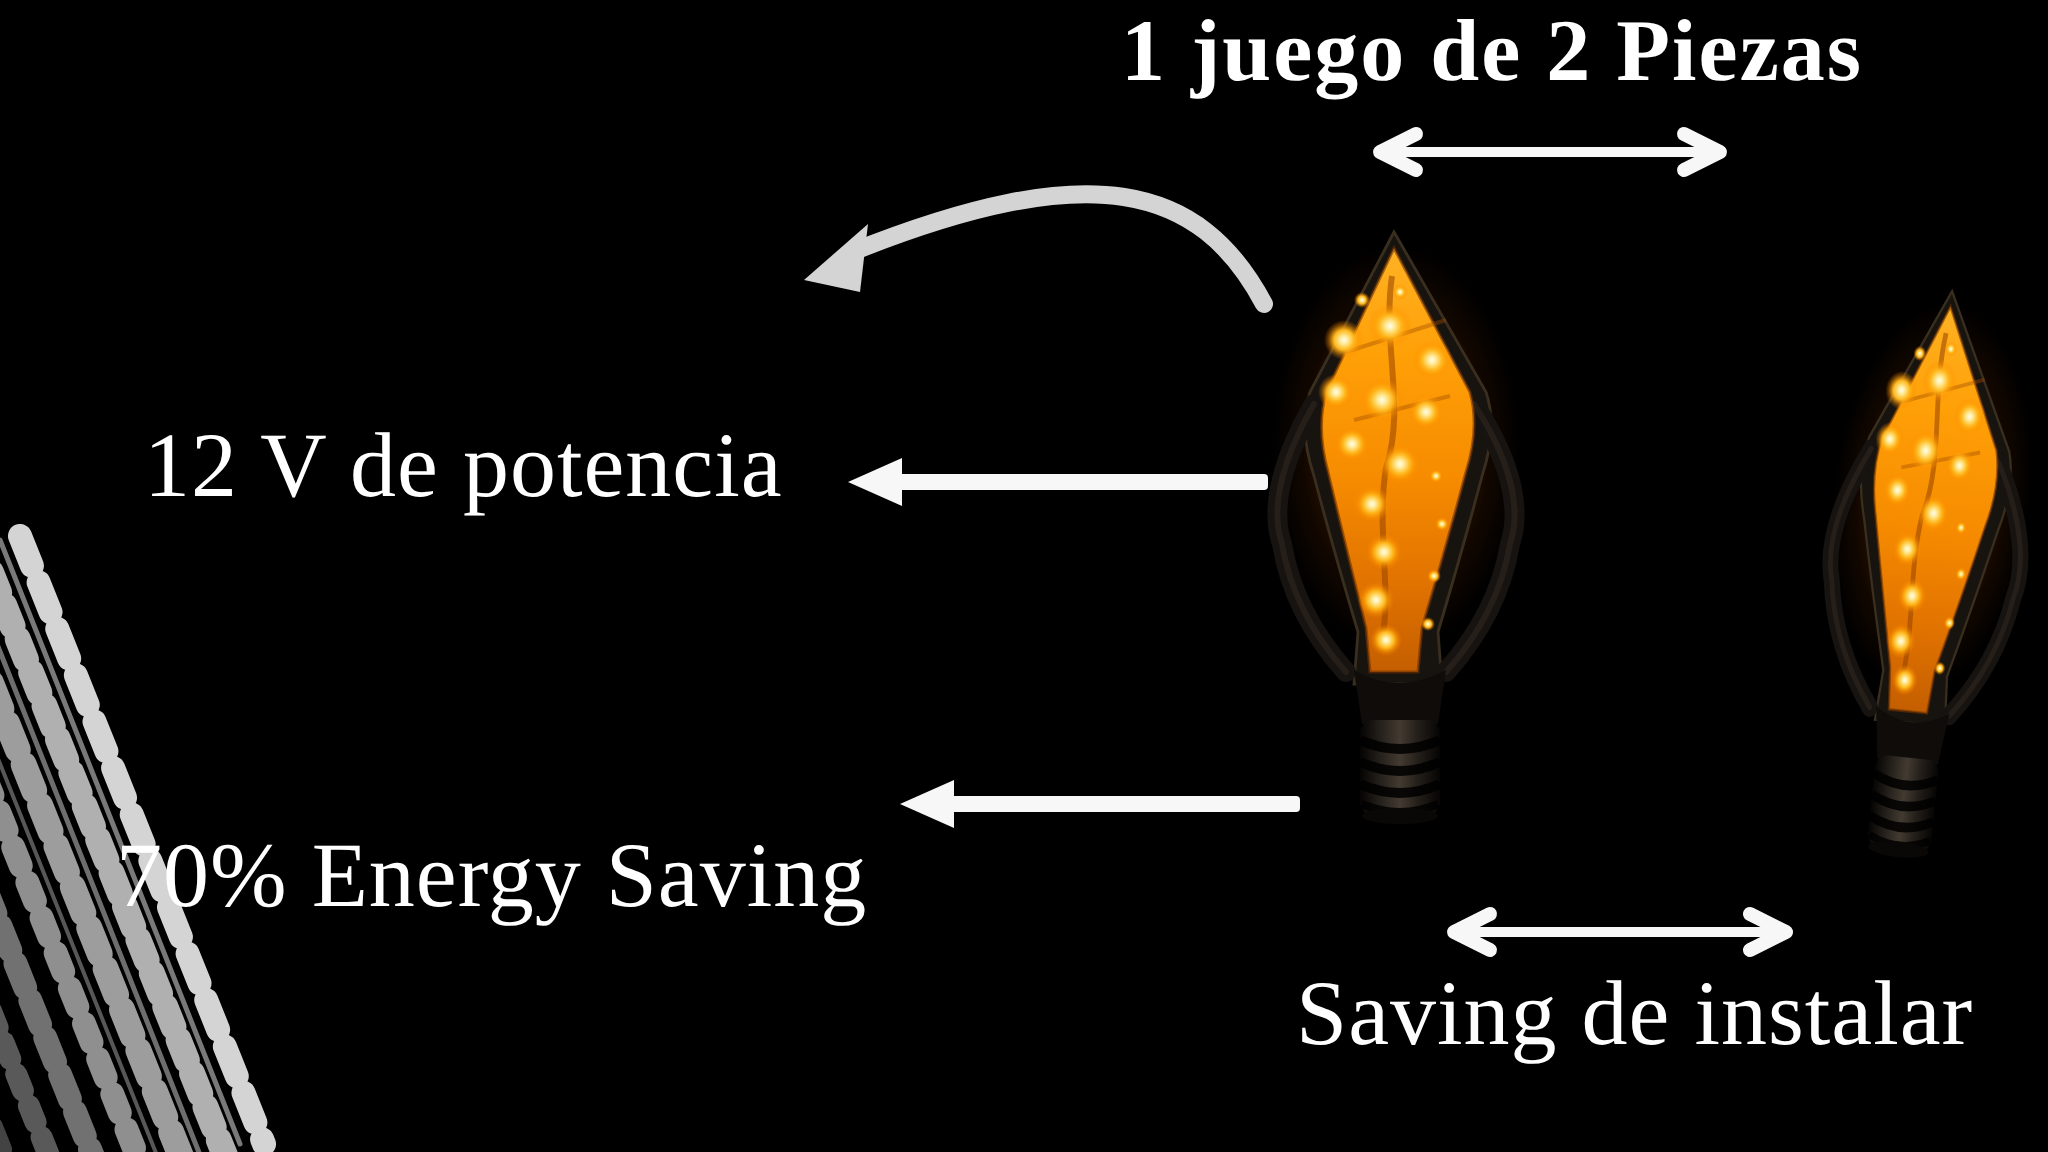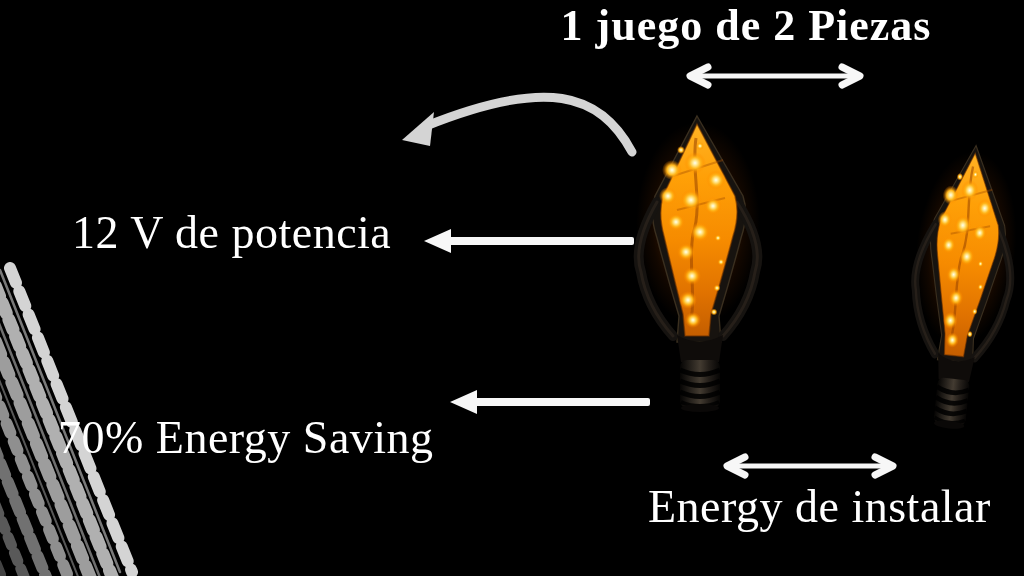--- a/index.html
+++ b/index.html
@@ -146,15 +146,15 @@
   </svg>
 
   <svg class="abs" style="left:721px; top:452px;" width="178" height="28" viewBox="0 0 178 28">
     <g stroke="#f7f7f7" stroke-width="7" stroke-linecap="round" stroke-linejoin="round" fill="none">
       <path d="M24,5 L6,14 L24,23"></path>
       <path d="M154,5 L172,14 L154,23"></path>
       <line x1="8" y1="14" x2="170" y2="14" stroke-width="5"></line>
     </g>
   </svg>
 
-  <div class="txt install">Energy de instalar</div>
+  <div class="txt install">Saving de instalar</div>
 
 </div>
 
 </body></html>

